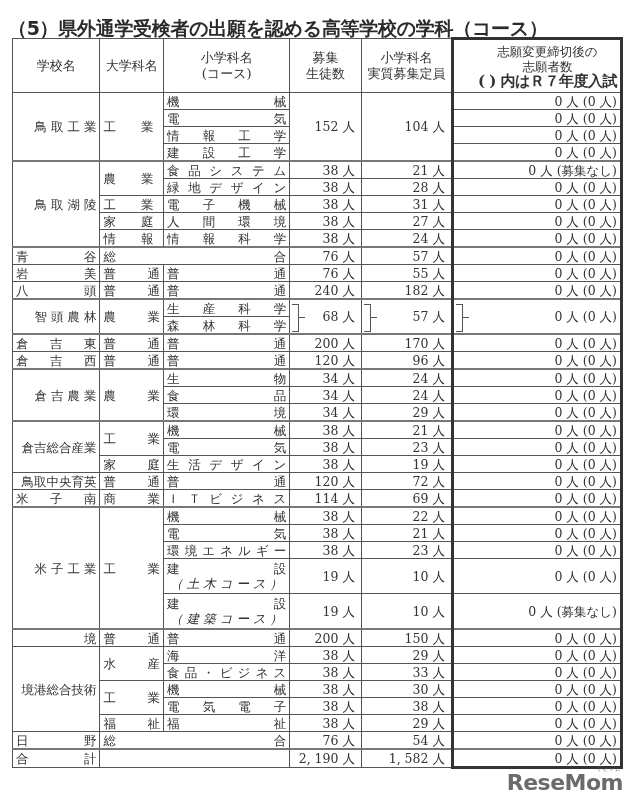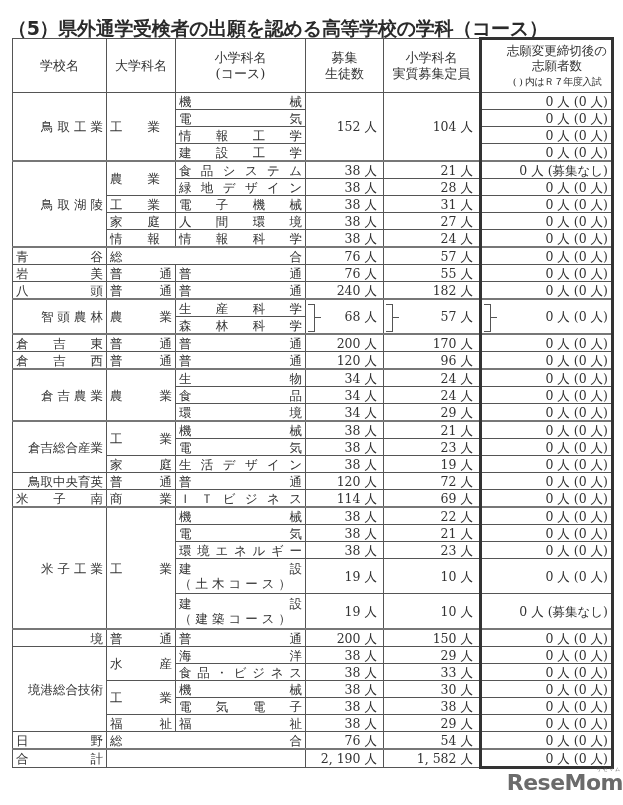--- a/index.html
+++ b/index.html
@@ -15,22 +15,22 @@
   .dbl{height:34px;}
   .tall{height:34px;vertical-align:middle;}
   .col6{border-left:3px solid #333;border-right:3px solid #333;padding-left:24px;}
   .toprow .col6,th.col6{border-top:3px solid #333;}
   .bot .col6{border-bottom:3px solid #333;}
   .sep td{border-top:2px solid #777;}
   .dash{border-bottom:1px dashed #555;}
   .brk{position:relative;}
   .brk::before{content:"";position:absolute;left:2px;top:4px;width:6px;height:26px;border:1px solid #555;border-left:none;}
   .brk::after{content:"";position:absolute;left:9px;top:17px;width:6px;border-top:1px solid #555;}
-  .sub2{display:block;text-align:left;letter-spacing:4px;}
-  .note{font-size:10px;letter-spacing:-0.5px;}
+  .sub2{display:block;text-align:right;letter-spacing:4px;font-style:italic;}
+  .note{font-size:15px;letter-spacing:-0.5px;font-weight:bold;}
   .logo{position:absolute;right:0;top:770px;font-family:"DejaVu Sans","Liberation Sans",sans-serif;font-weight:bold;font-size:22px;color:#6b6b6b;letter-spacing:-0.5px;}
   .logo small{position:absolute;right:2px;top:-4px;font-size:5px;font-weight:normal;letter-spacing:1px;}
 </style>
 </head>
 <body>
 
 <div class="title">（5）県外通学受検者の出願を認める高等学校の学科（コース）</div>
 
 <table>
   <colgroup>

